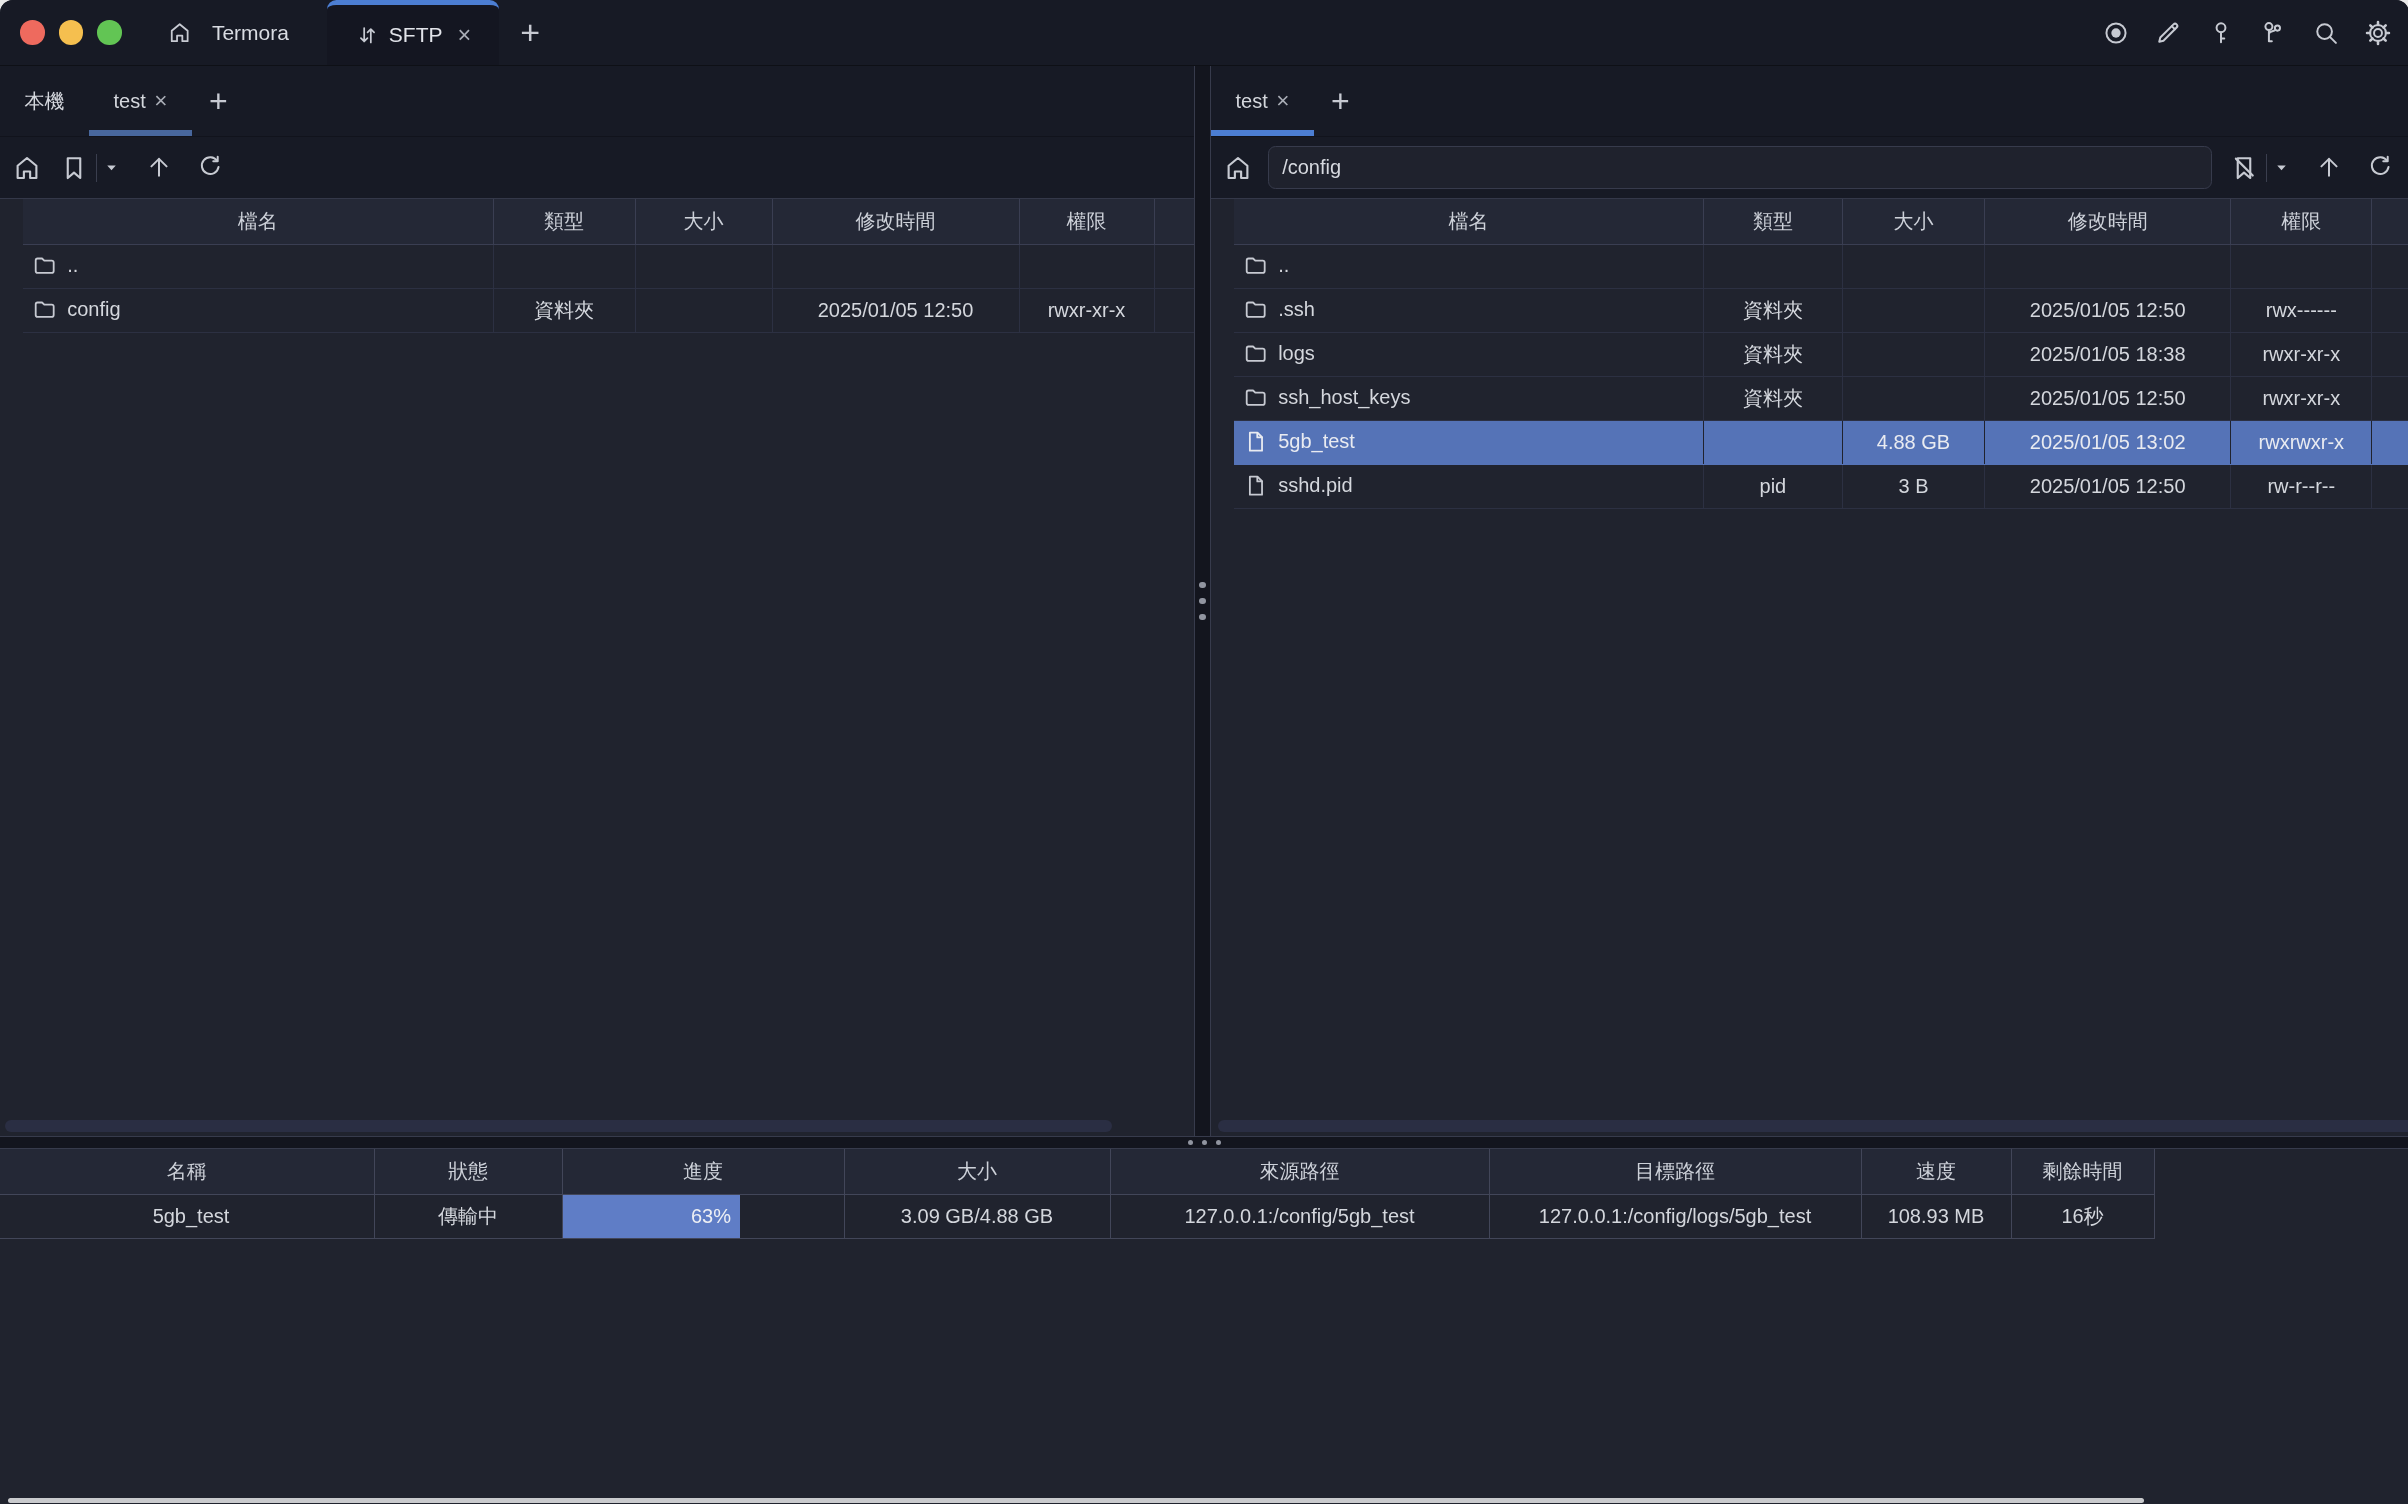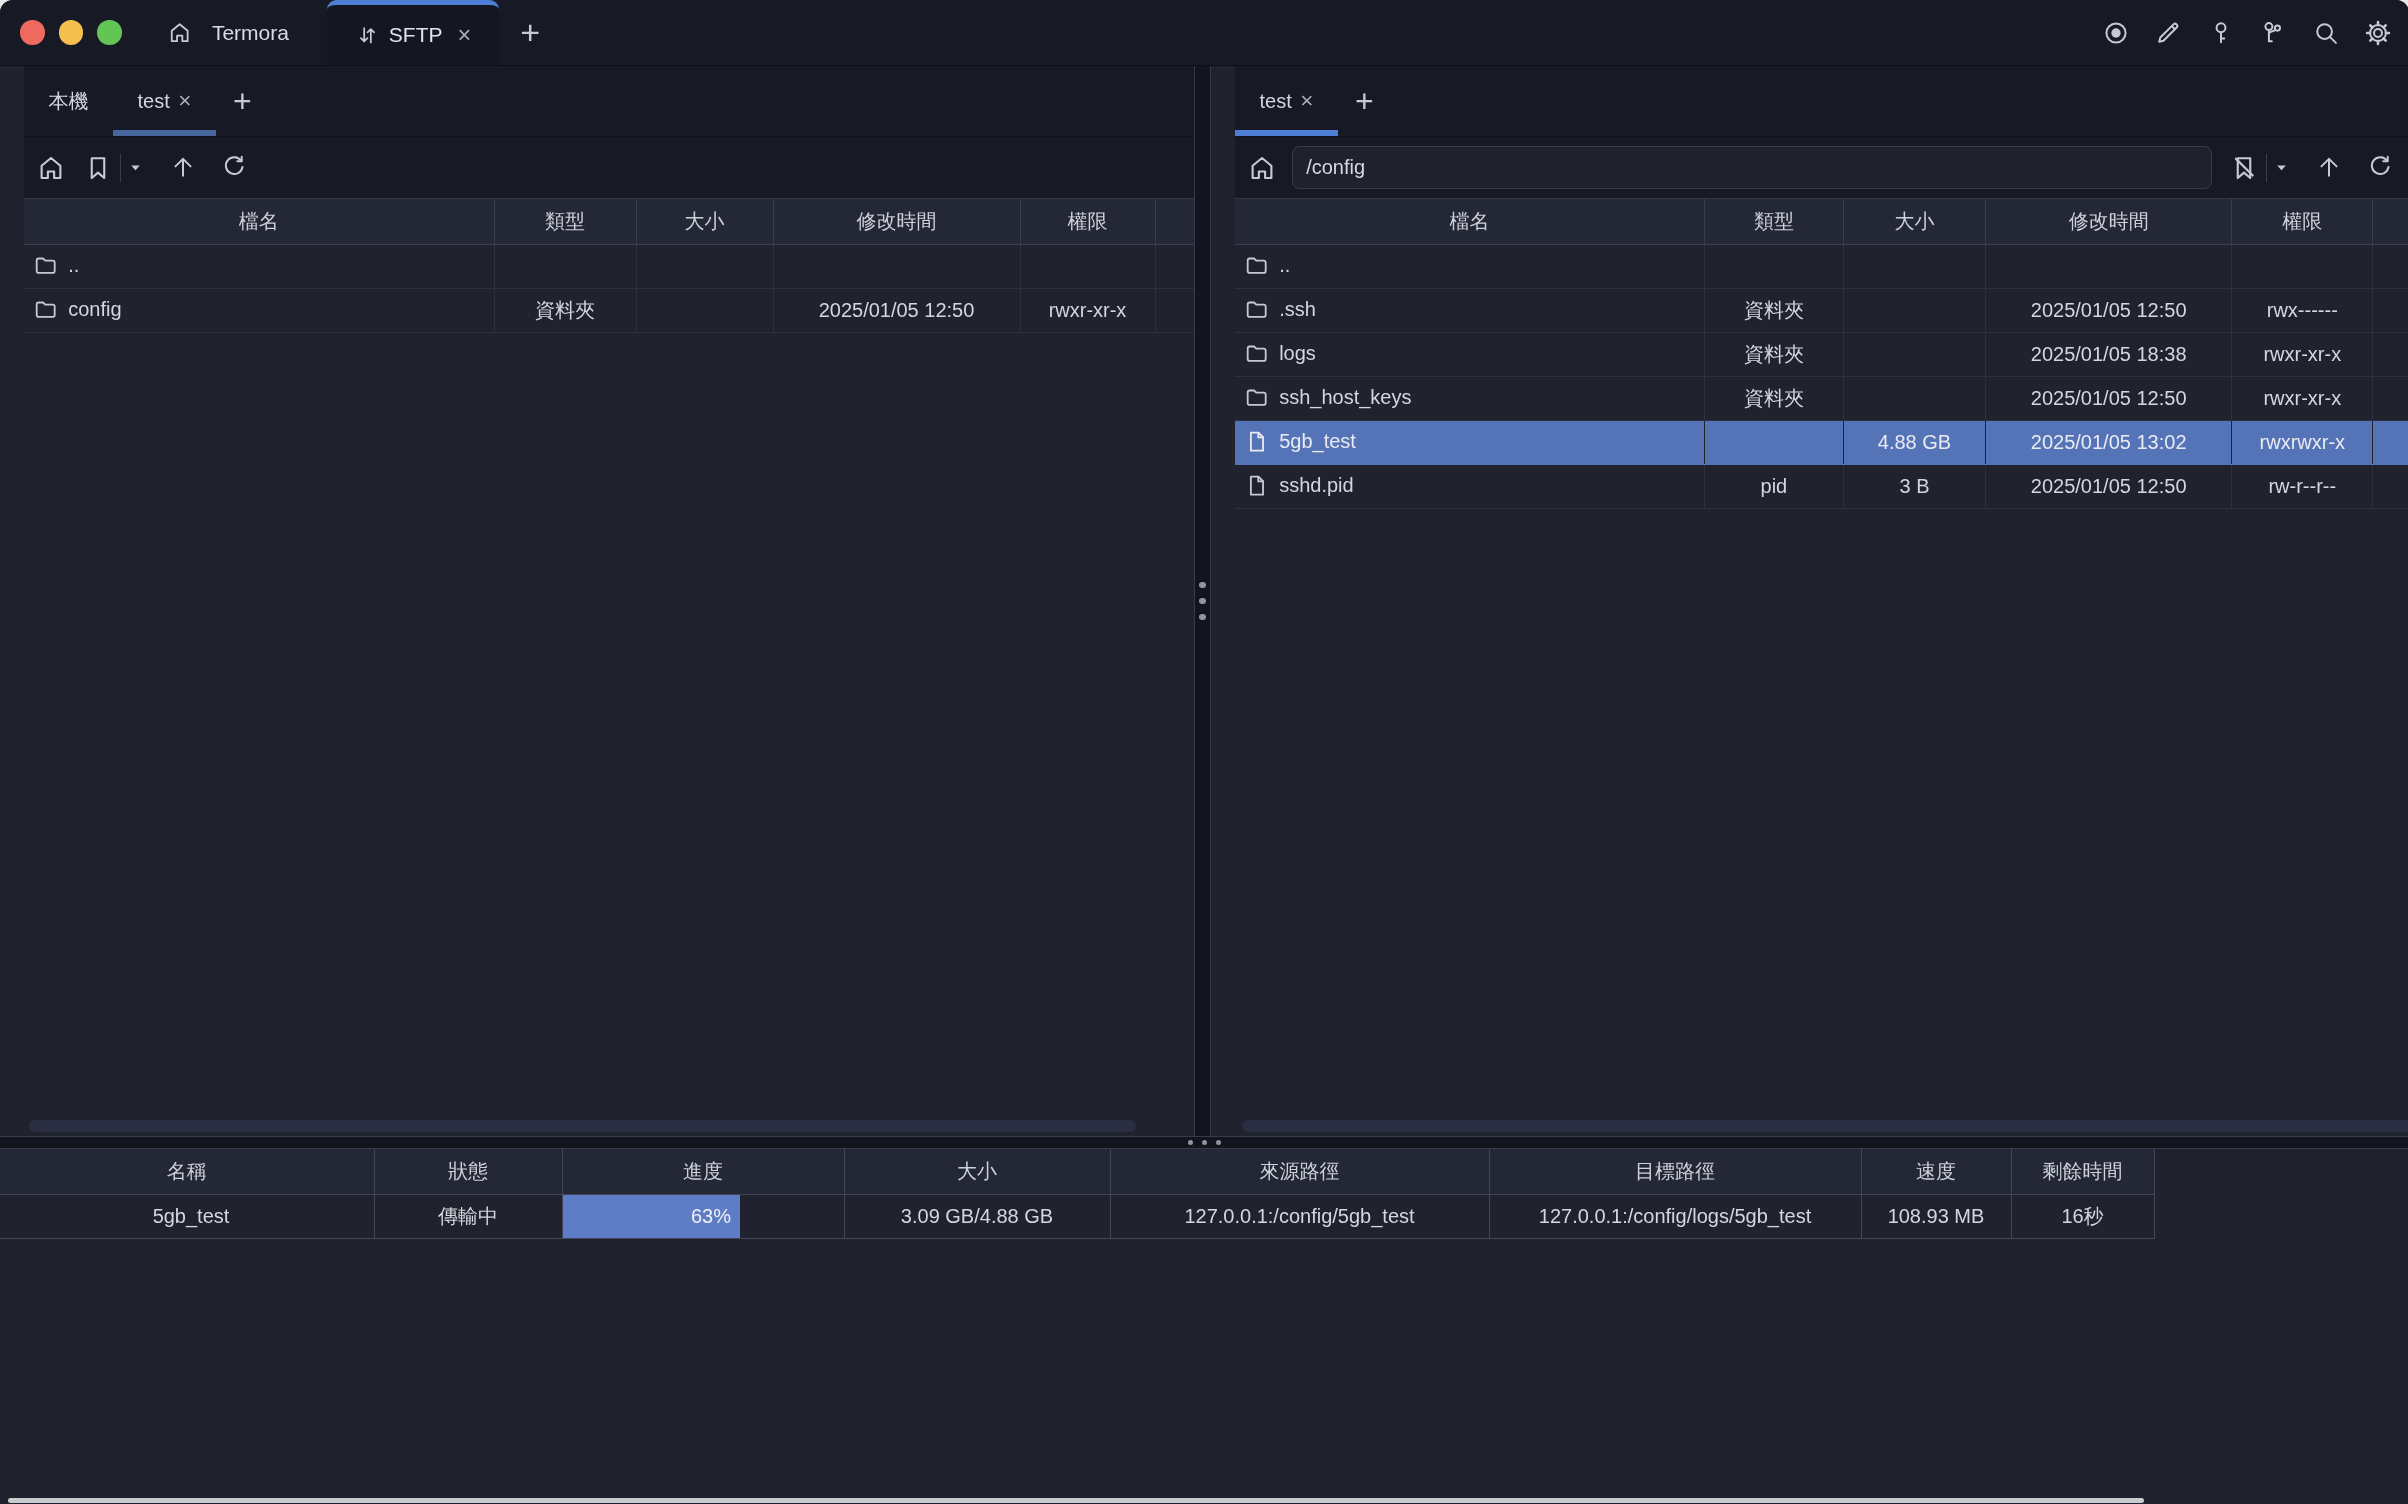--- a/index.html
+++ b/index.html
@@ -23,21 +23,21 @@
     font-size:21px; color:#E2E4EA;
   }
   .ttab-active .close { color:#A9ADB6; font-size:23.5px; margin-left:5.6px; }
   .tplus { display:flex; align-items:center; padding:0 21px; font-size:34px; font-weight:300; color:#C7CAD2; }
   .tspacer { flex:1; }
   .toolbar { display:flex; align-items:center; gap:24.5px; padding-right:17px; }
   .tbicon { width:28px; height:28px; display:flex; }
 
   
   .split { height:1070px; display:flex; flex:none; }
-  .pane { display:flex; flex-direction:column; background:#20232E; position:relative; overflow:hidden;padding-left:24px; }
+  .pane { display:flex; flex-direction:column; background:#20232E; position:relative; overflow:hidden; }
   .pane.left { width:1194px; flex:none; }
   .pane.right { flex:1; }
   .vdivider { width:17px; flex:none; background:#13151E; border-left:0.9px solid #373B4C; border-right:0.9px solid #373B4C;
     display:flex; flex-direction:column; align-items:center; justify-content:center; gap:9.4px; }
   .vdivider i, .hdivider i { width:6.6px; height:6.6px; border-radius:50%; background:#9195A0; }
 
   .tabstrip { height:71px; background:#171A25; display:flex; align-items:stretch; border-bottom:0.9px solid #11131C; flex:none; }
   .ptab { display:flex; align-items:center; gap:8.5px; padding:0 24.5px; position:relative; color:#D4D7DD; }
   .ptab .close { color:#A9ADB6; font-size:22.6px; }
   .ptab.active::after { content:""; position:absolute; left:0; right:0; bottom:0; height:5.6px; }
@@ -49,21 +49,21 @@
   .home-btn { width:30px; height:30px; margin-left:12.2px; flex:none; display:flex; }
   .path-input { flex:1; height:43px; margin-left:15px; background:#1F222D; border:1.9px solid #373B4C; border-radius:7.5px;
     color:#D6D9DF; font-size:20px; padding:0 13px; outline:none; font-family:inherit; min-width:0; }
   .pb-controls { display:flex; align-items:center; flex:none; padding:0 13px 0 17px; }
   .pb-ic { width:30px; height:30px; display:flex; }
   .pb-sep { width:0.9px; height:28px; background:#3A3E4E; margin:0 6.6px; }
   .caret { width:17px; height:17px; display:flex; margin-right:3.8px; }
   .gap22 { margin-left:21px; }
 
   .filearea { flex:1; position:relative; border-top:0.9px solid #343849; overflow:hidden; }
-  table.files { border-collapse:collapse; table-layout:fixed; }
+  table.files { border-collapse:collapse; table-layout:fixed;margin-left:23px; }
   .pane.left table.files { width:1271px; }
   .pane.right table.files { width:1279px; }
   table.files th { height:45px; background:#242836; color:#CDD1D9; font-weight:400; font-size:20px;
     border-right:0.9px solid #3A3E52; border-bottom:0.9px solid #3A3E52; text-align:center; }
   table.files th:last-child { border-right:none; }
   table.files td { height:44px; font-size:20px; color:#D4D7DD; text-align:center;
     border-right:0.9px solid #2C3042; border-bottom:0.9px solid #2C3042; overflow:hidden; white-space:nowrap; }
   table.files td:last-child { border-right:none; }
   td.c-name { text-align:left; }
   .namewrap { display:flex; align-items:center; gap:9.4px; padding-left:9.4px; }

